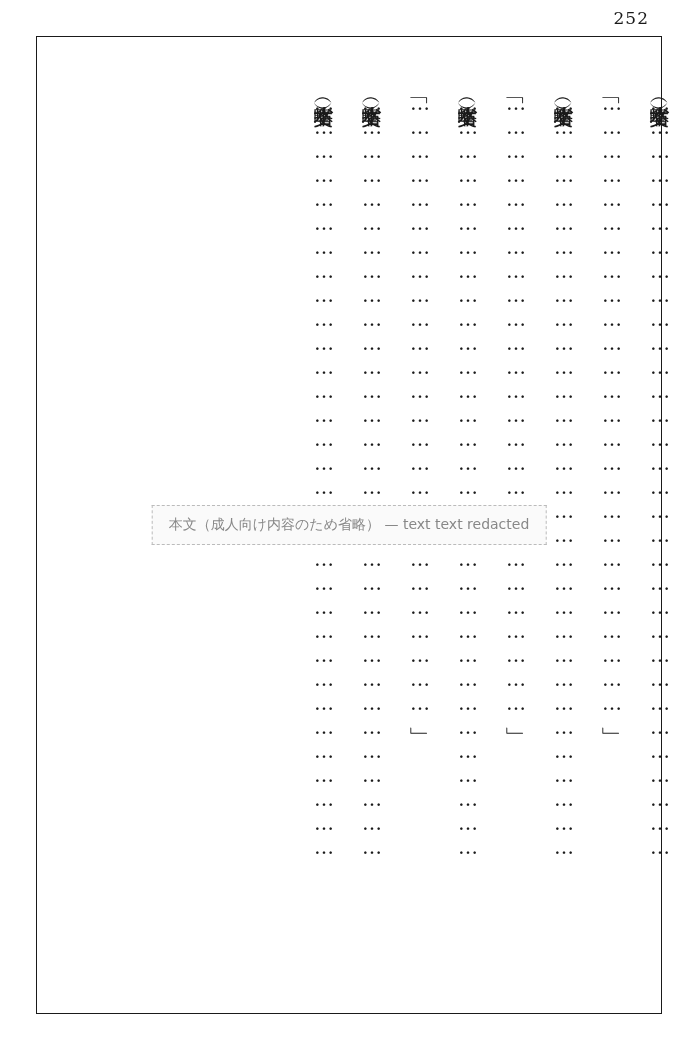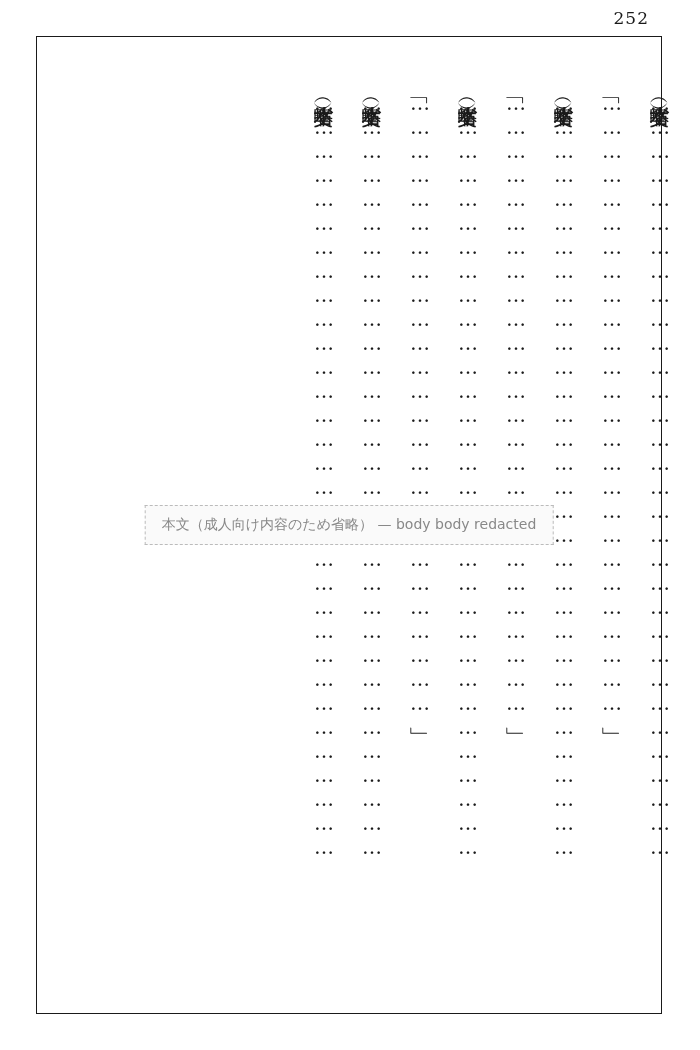--- a/index.html
+++ b/index.html
@@ -74,15 +74,15 @@
     <div class="text-area">
       <p class="paragraph">（本文省略）……………………………………………………………………………………</p>
       <p class="paragraph">「……………………………………………………………………」</p>
       <p class="paragraph">（本文省略）……………………………………………………………………………………</p>
       <p class="paragraph">「……………………………………………………………………」</p>
       <p class="paragraph">（本文省略）……………………………………………………………………………………</p>
       <p class="paragraph">「……………………………………………………………………」</p>
       <p class="paragraph">（本文省略）……………………………………………………………………………………</p>
       <p class="paragraph">（本文省略）……………………………………………………………………………………</p>
     </div>
-    <div class="redaction-note">本文（成人向け内容のため省略） — body body redacted</div>
+    <div class="redaction-note">本文（成人向け内容のため省略） — text text redacted</div>
   </div>
 </div>
 
 </body></html>

